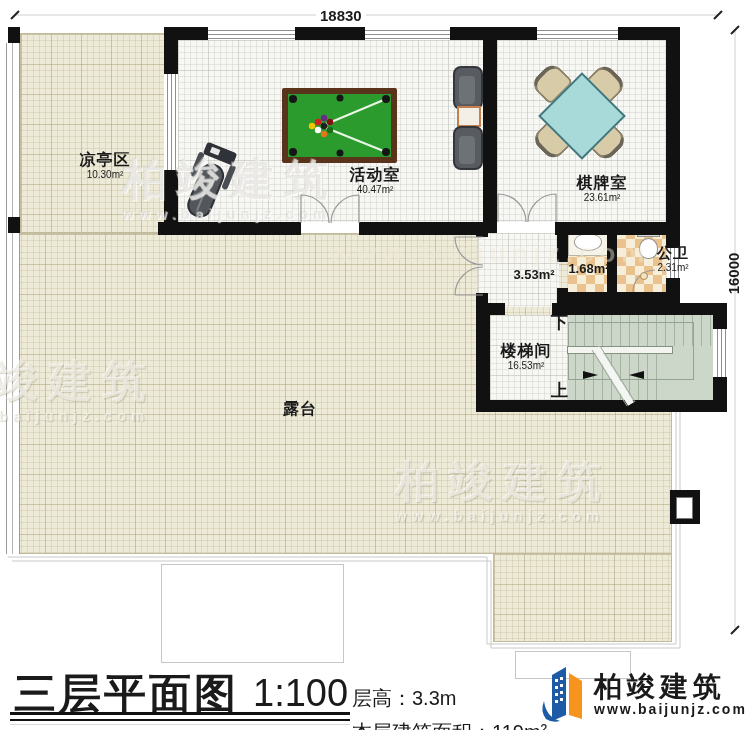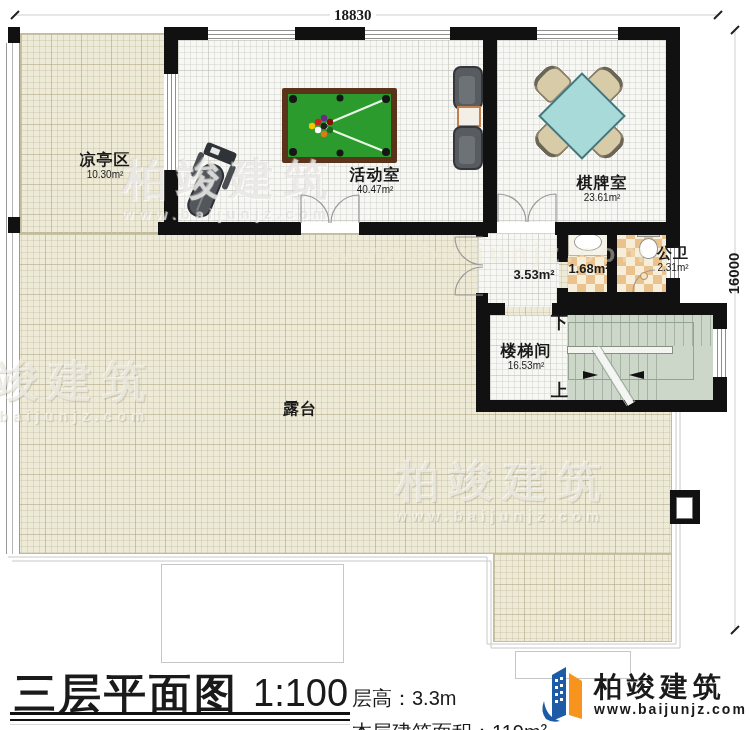--- a/index.html
+++ b/index.html
@@ -227,21 +227,21 @@
   <div class="rlabel" style="left:490px;top:342px;width:72px;">
     <div class="rname">楼梯间</div>
     <div class="rarea">16.53m²</div>
   </div>
   <div class="rlabel rname" style="left:268px;top:400px;width:64px;">
     <span>露台</span>
   </div>
   <div class="abs updown" style="left:551px;top:311px;">下</div>
   <div class="abs updown" style="left:551px;top:379px;">上</div>
 
-  <div class="abs dimtext" style="left:330px;top:7px;font-family:Liberation Serif, serif;">18830</div>
+  <div class="abs dimtext" style="left:316px;top:7px;">18830</div>
   <div class="abs dimtext" style="left:694px;top:265px;width:70px;text-align:center;transform:rotate(-90deg);background:transparent;">16000</div>
 
   <svg class="overlay" width="750" height="730">
 
     <line x1="15" y1="15" x2="718" y2="15" stroke="#cfcfcf" stroke-width="1"></line>
     <line x1="735" y1="30" x2="735" y2="630" stroke="#cfcfcf" stroke-width="1"></line>
     <path d="M11 19 L19 11 M714 19 L722 11 M731 34 L739 26 M731 634 L739 626" stroke="#222" stroke-width="2"></path>
 
     <g stroke="#9a9a9a" stroke-width="1.2" fill="none">
       <path d="M301 195 A28 28 0 0 1 329 223 M301 195 L301 223"></path>

